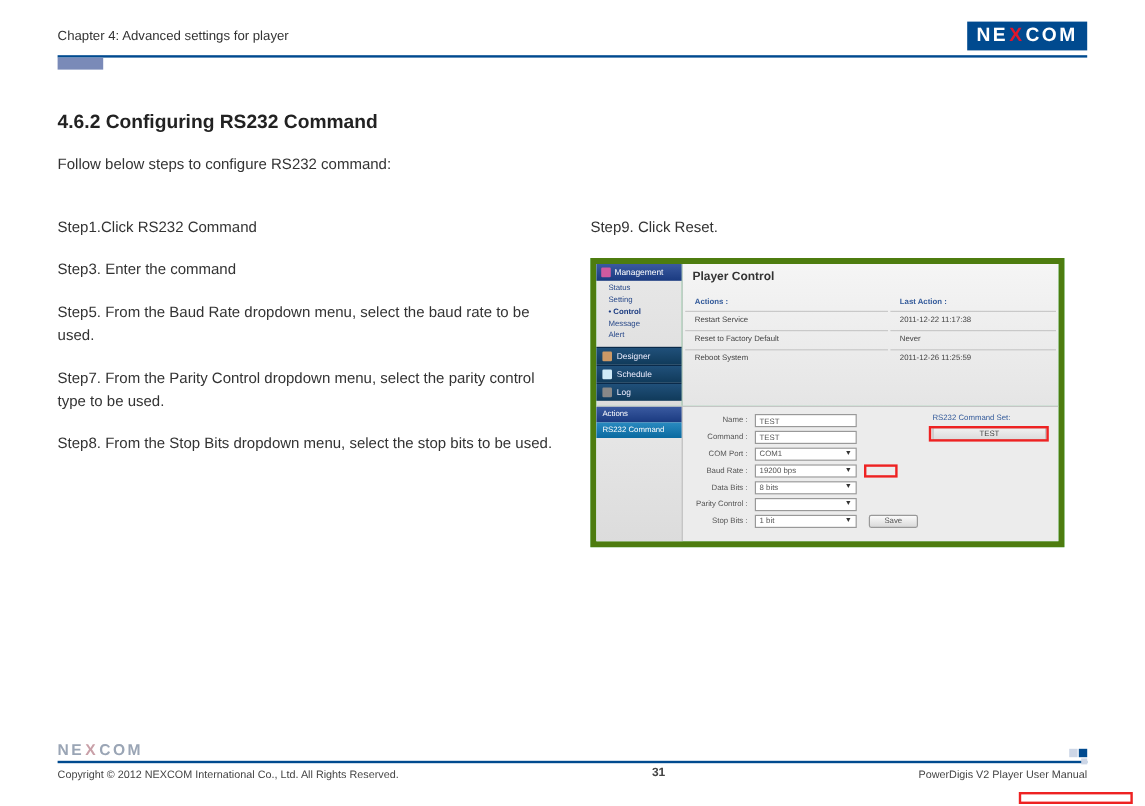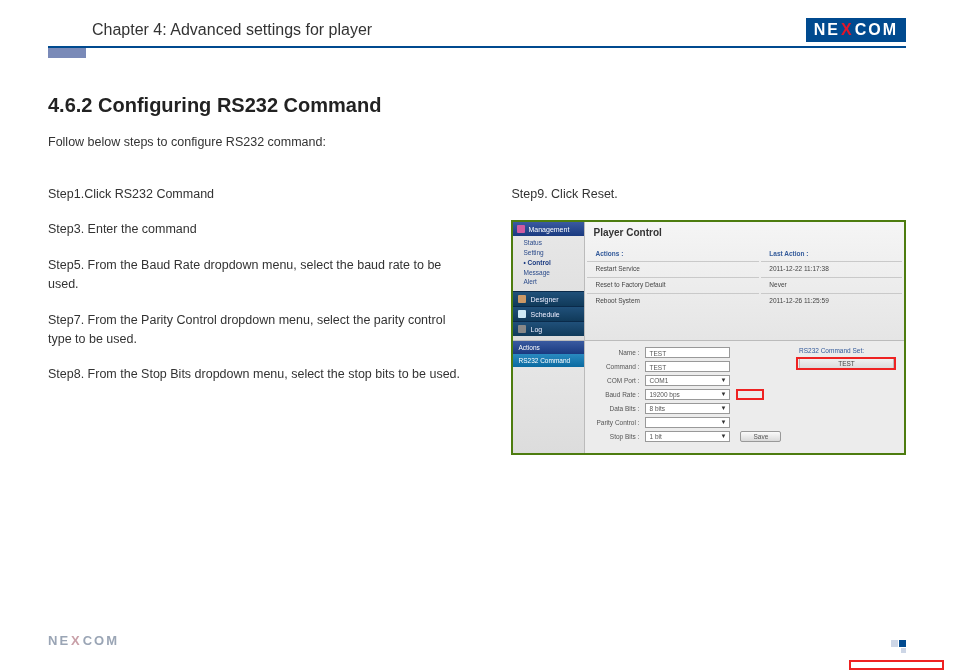--- a/index.html
+++ b/index.html
@@ -15,23 +15,22 @@
     padding: 18px 48px 0 48px;
   }
   .topbar {
     display: flex;
     justify-content: space-between;
     align-items: center;
     border-bottom: 2px solid #004a8f;
     padding-bottom: 4px;
   }
   .chapter-title {
-    font-size: 16px;
+    font-size: 11px;
     color: #333;
-    margin-left: 44px;
   }
   .logo {
     display: flex;
     align-items: center;
   }
   .logo-box {
     background: #004a8f;
     color: #fff;
     font-weight: bold;
     font-size: 16px;
@@ -44,44 +43,44 @@
   .tab-stub {
     width: 38px;
     height: 10px;
     background: #7a8ab8;
     margin-top: 0;
   }
   .content {
     margin-top: 36px;
   }
   .section-title {
-    font-size: 20px;
+    font-size: 16px;
     font-weight: bold;
     color: #222;
     margin-bottom: 18px;
   }
   .intro {
     font-size: 12.5px;
     margin-bottom: 22px;
   }
   .two-col {
     display: flex;
-    gap: 44px;
+    gap: 24px;
     margin-top: 36px;
   }
   .col-left { width: 420px; }
   .col-right { width: 395px; }
   .step {
     font-size: 12.5px;
     line-height: 1.55;
     margin-bottom: 16px;
     color: #333;
   }
   .screenshot-box {
-    border: 2px solid #4d7c0f;
+    border: 5px solid #4d7c0f;
     margin-top: 8px;
     background: #86efac;
     font-size: 7px;
   }
   .sc-top {
     display: flex;
     height: 118px;
   }
   .sc-sidebar {
     width: 72px;
@@ -355,13 +354,18 @@
   </div>
   <div style="position:relative;">
     <div class="footer-squares">
       <div class="fsq"></div>
         <div class="fsq d"></div>
     </div>
     <div class="footer-squares" style="top:-2px;right:0;">
       <div class="fsq" style="width:5px;height:5px;"></div>
     </div>
   </div>
+  <div class="footer-line">
+    <span>Copyright © 2012 NEXCOM International Co., Ltd. All Rights Reserved.</span>
+    <span class="page-num">31</span>
+    <span>PowerDigis V2 Player User Manual</span>
+  </div>
 </div>
 
 </body></html>

